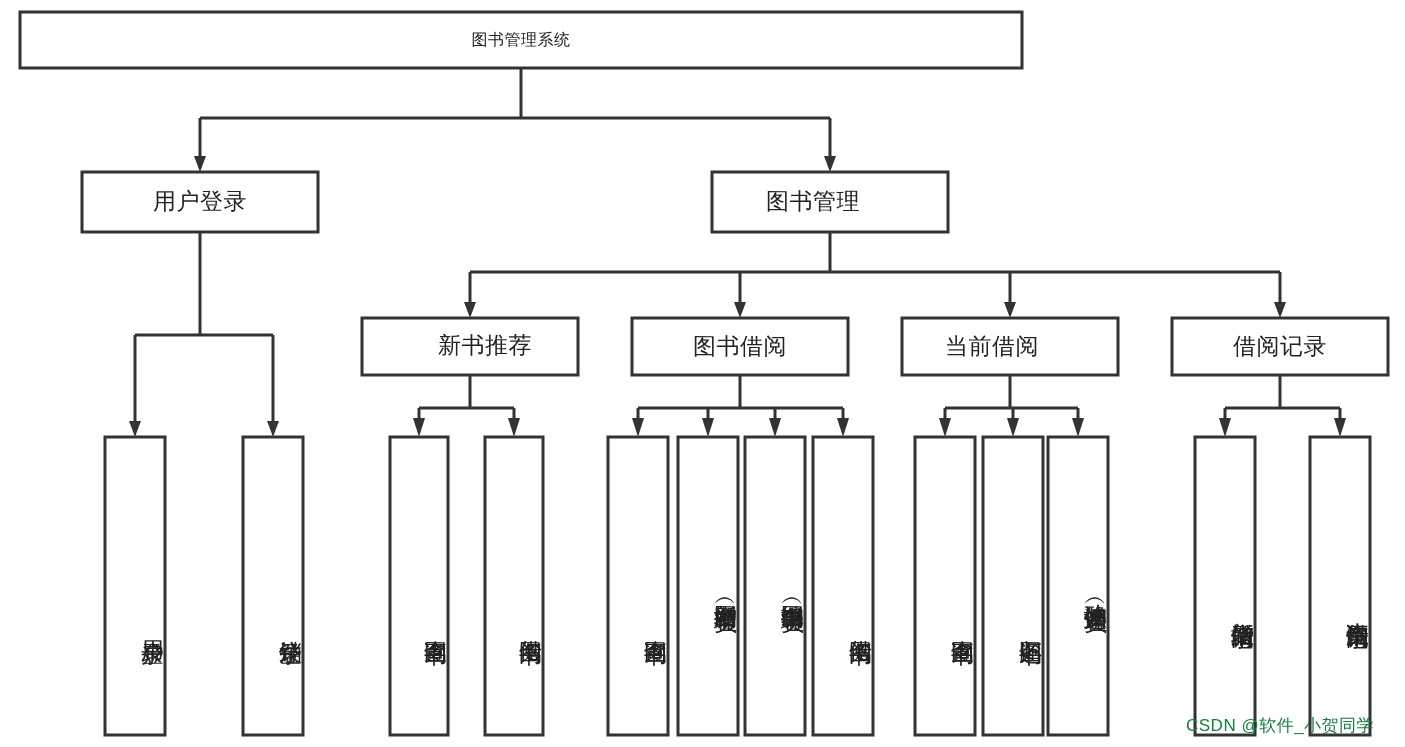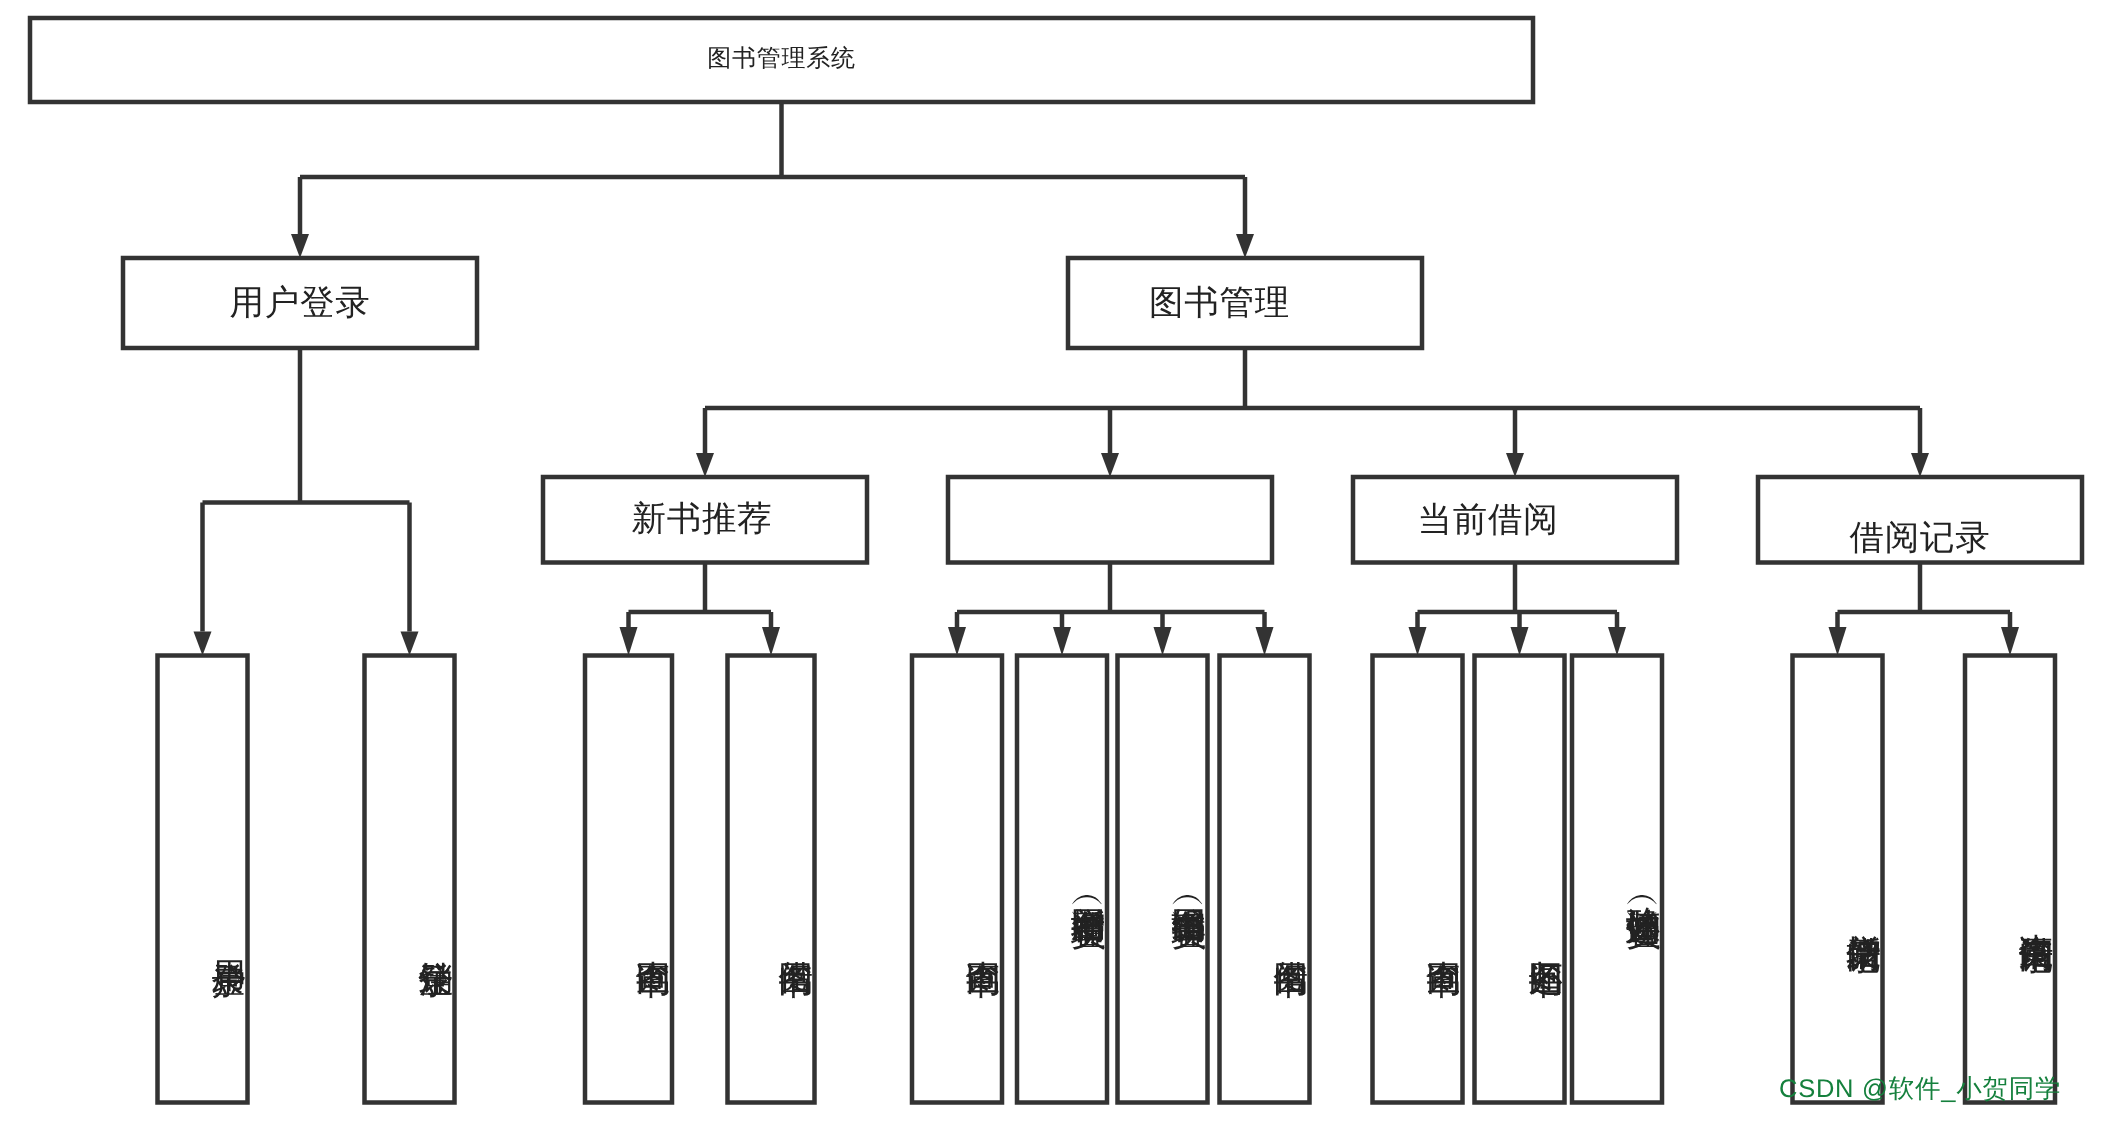--- a/index.html
+++ b/index.html
@@ -186,23 +186,24 @@
     <rect class="node-box" x="1048" y="437" width="60" height="298"></rect>
     <rect class="node-box" x="1195" y="437" width="60" height="298"></rect>
     <rect class="node-box" x="1310" y="437" width="60" height="298"></rect>
   </svg>
 
   <div class="node-label-h" style="left:20px; top:12px; width:1002px; height:56px; font-size:16px;">图书管理系统</div>
 
   <div class="node-label-h" style="left:82px; top:172px; width:236px; height:60px;">用户登录</div>
   <div class="node-label-h" style="left:712px; top:172px; width:202px; height:60px;">图书管理</div>
 
-  <div class="node-label-h" style="left:360px; top:318px; width:216px; height:55px;">新书推荐</div>
+  <div class="node-label-h" style="left:377px; top:318px; width:216px; height:55px;">新书推荐</div>
+  <div class="node-label-h" style="left:632px; top:318px; width:216px; height:57px;">图书借阅</div>
   <div class="node-label-h" style="left:902px; top:318px; width:180px; height:57px;">当前借阅</div>
-  <div class="node-label-h" style="left:1172px; top:318px; width:216px; height:57px;margin-top:12px;">借阅记录</div>
+  <div class="node-label-h" style="left:1172px; top:318px; width:216px; height:57px;">借阅记录</div>
 
   <div class="node-label-v" style="left:105px; top:512px; width:60px; height:223px;">用户登录</div>
   <div class="node-label-v" style="left:243px; top:512px; width:60px; height:223px;">注销登录</div>
   <div class="node-label-v" style="left:390px; top:512px; width:58px; height:223px;">查询图书</div>
   <div class="node-label-v" style="left:485px; top:512px; width:58px; height:223px;">借阅图书</div>
   <div class="node-label-v" style="left:608px; top:512px; width:60px; height:223px;">查询图书</div>
   <div class="node-label-v" style="left:678px; top:446px; width:60px; height:289px;">新增图书（管理员）</div>
   <div class="node-label-v" style="left:745px; top:446px; width:60px; height:289px;">编辑图书（管理员）</div>
   <div class="node-label-v" style="left:813px; top:512px; width:60px; height:223px;">借阅图书</div>
   <div class="node-label-v" style="left:915px; top:512px; width:60px; height:223px;">查询图书</div>

